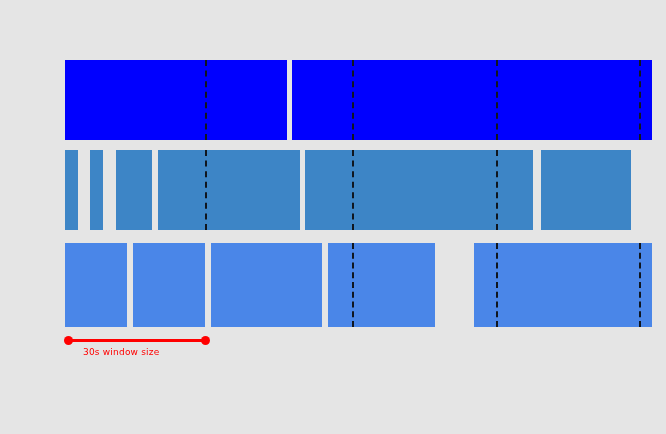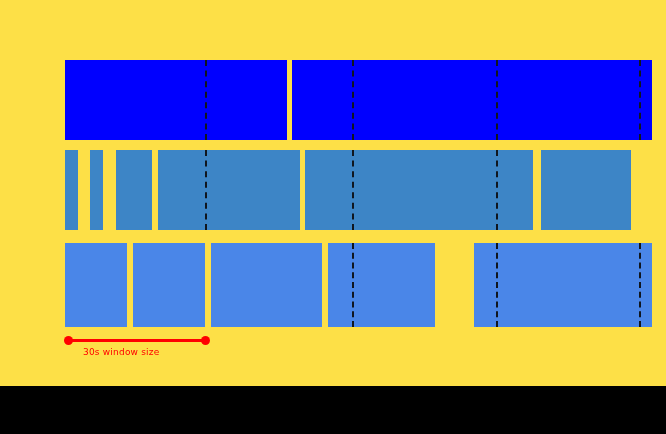--- a/index.html
+++ b/index.html
@@ -3,22 +3,22 @@
 <meta charset="utf-8">
 <style>
   html, body {
     margin: 0;
     padding: 0;
     background: #000000;
   }
   #stage {
     position: relative;
     width: 666px;
-    height: 386px;
-    background: #fde047;
+    height: 434px;
+    background: #e5e5e5;
     overflow: hidden;
     font-family: "DejaVu Sans", sans-serif;
   }
   .track {
     position: absolute;
     left: 0;
     width: 666px;
   }
   .seg {
     position: absolute;

